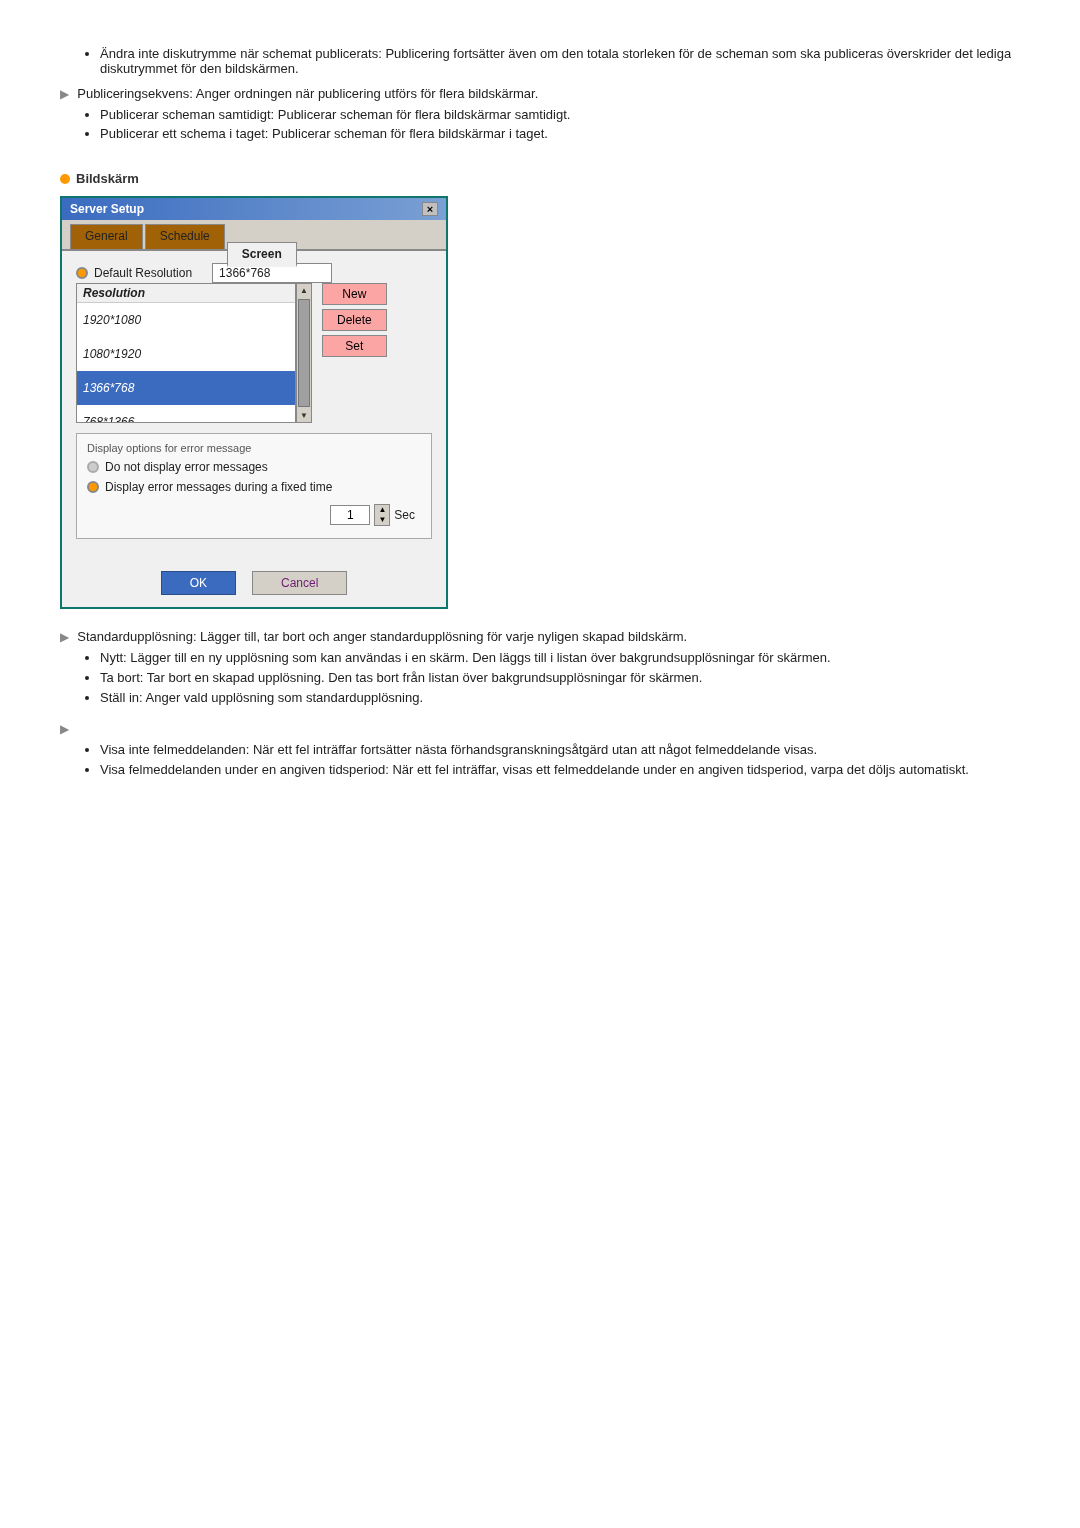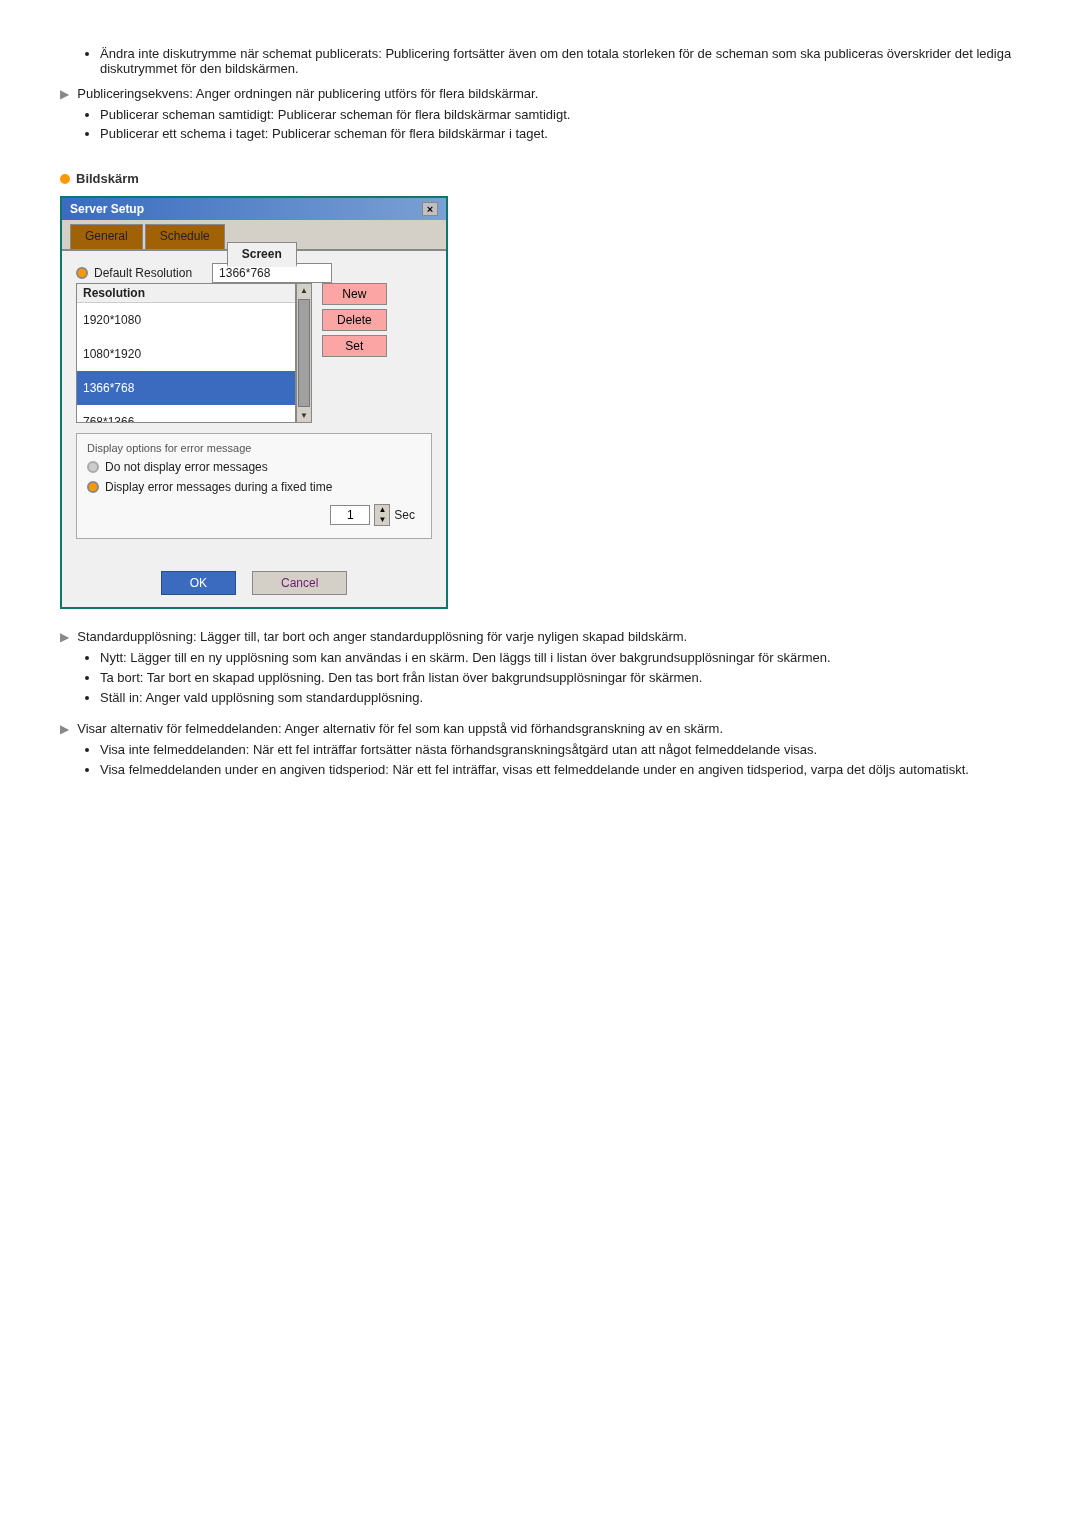--- a/index.html
+++ b/index.html
@@ -178,20 +178,21 @@
     }
 
     .resolution-list {
       border: 1px solid #888;
       background: #fff;
       width: 220px;
       height: 140px;
       overflow-y: auto;
       font-size: 12px;
       flex-shrink: 0;
+      font-style: italic;
     }
 
     .resolution-list-item {
       padding: 10px 6px;
       cursor: pointer;
     }
 
     .resolution-list-header {
       padding: 2px 6px;
       font-weight: bold;
@@ -482,19 +483,18 @@
   <ul>
     <li>Nytt: Lägger till en ny upplösning som kan användas i en skärm. Den läggs till i listan över bakgrundsupplösningar för skärmen.</li>
     <li>Ta bort: Tar bort en skapad upplösning. Den tas bort från listan över bakgrundsupplösningar för skärmen.</li>
     <li>Ställ in: Anger vald upplösning som standardupplösning.</li>
   </ul>
 </div>
 
 <div class="text-section">
   <div class="list-item-arrow">
     <span class="arrow">▶</span>
-    <span>Visar alternativ för felmeddelanden: Anger alternativ för fel som kan uppstå vid förhandsgranskning av en skärm.</span>
   </div>
   <ul>
     <li>Visa inte felmeddelanden: När ett fel inträffar fortsätter nästa förhandsgranskningsåtgärd utan att något felmeddelande visas.</li>
     <li>Visa felmeddelanden under en angiven tidsperiod: När ett fel inträffar, visas ett felmeddelande under en angiven tidsperiod, varpa det döljs automatiskt.</li>
   </ul>
 </div>
 
 </body></html>

